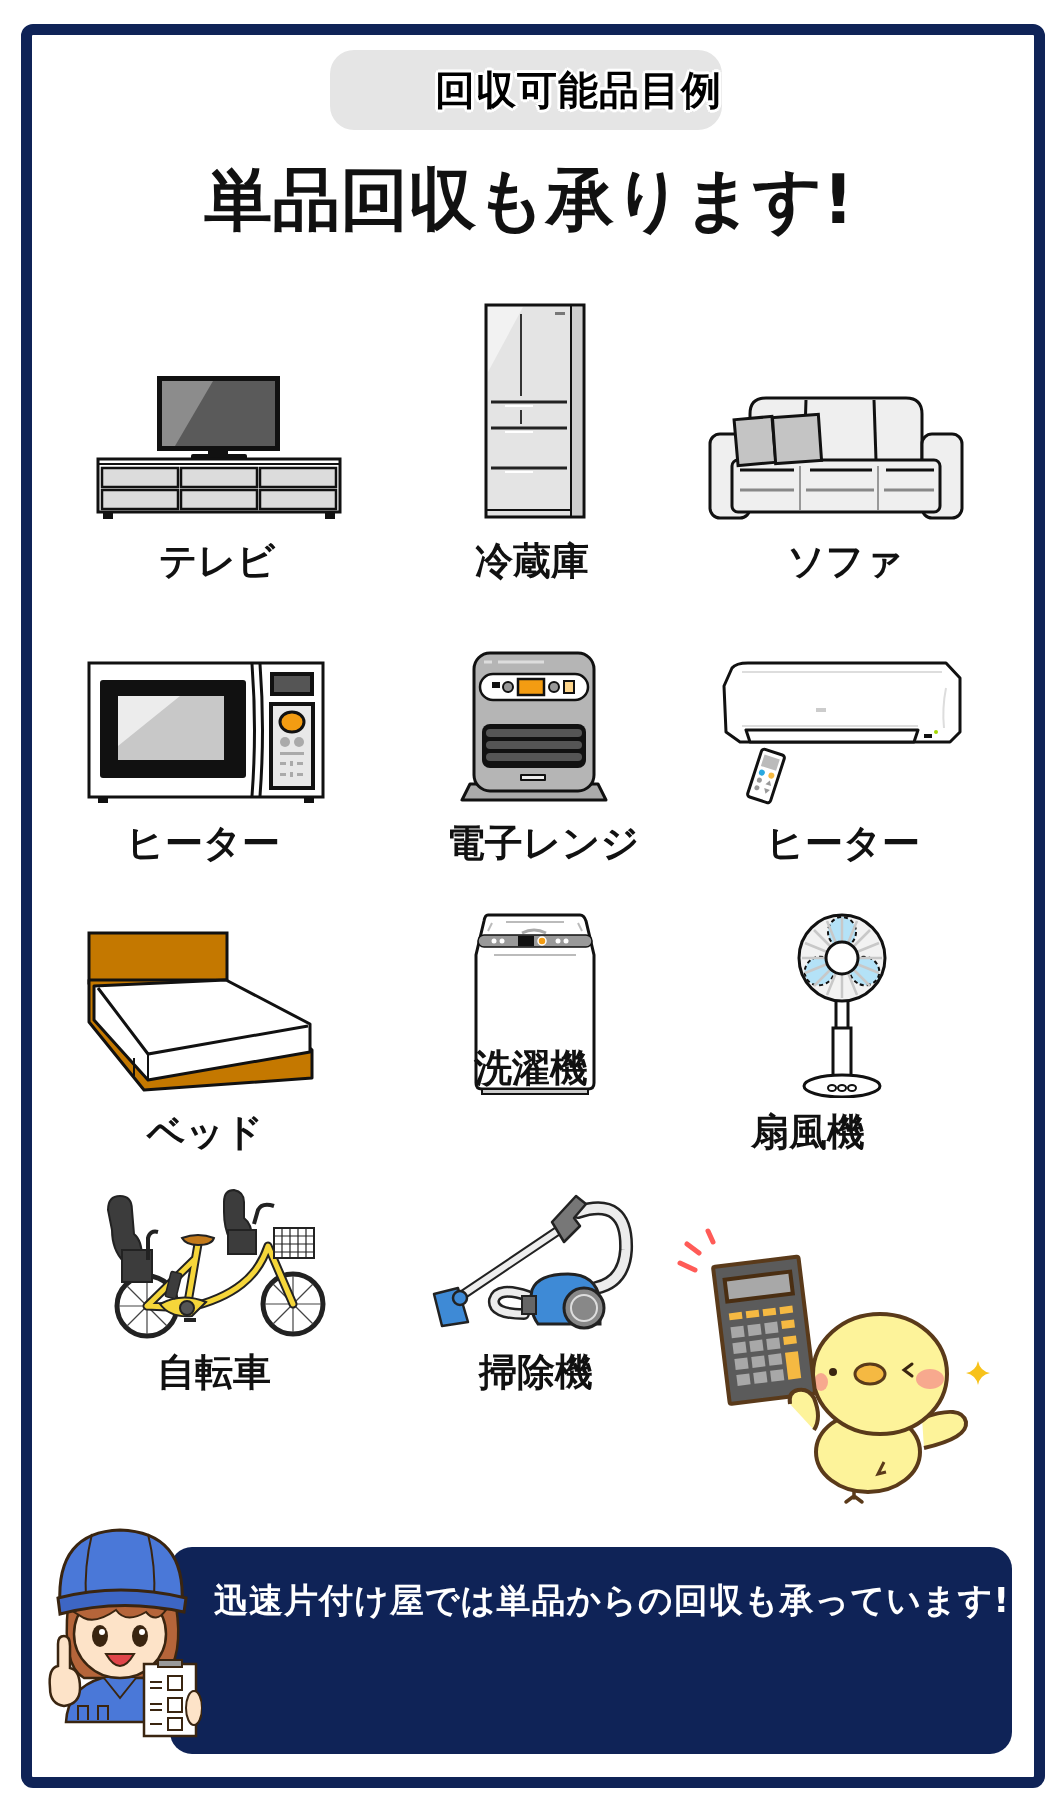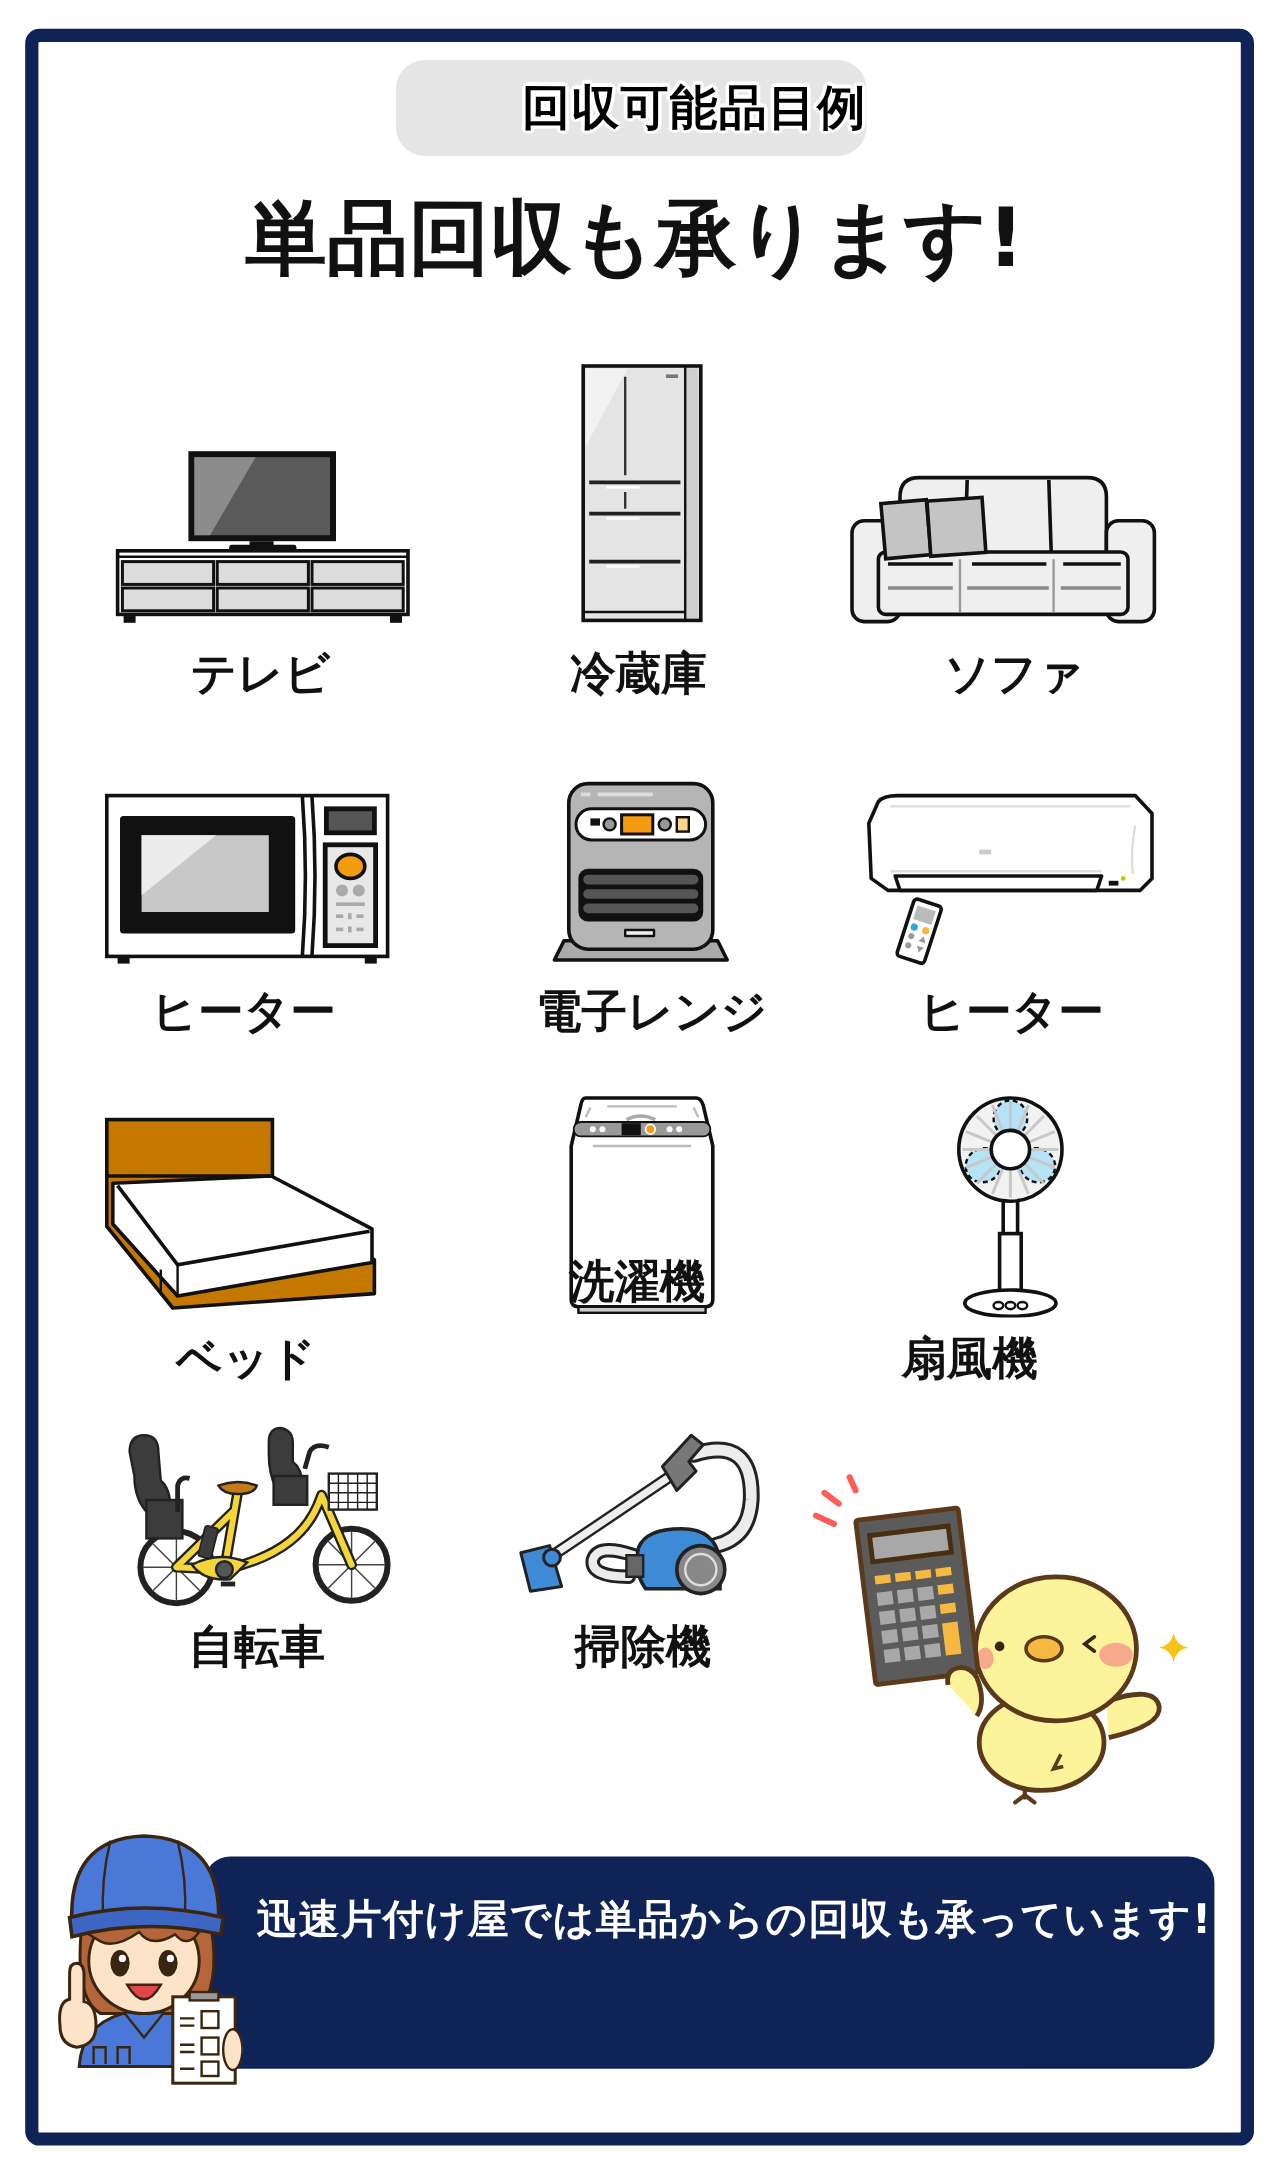--- a/index.html
+++ b/index.html
@@ -27,21 +27,21 @@
   .title {
     position:absolute; left:0; top:150px; width:1058px; text-align:center;
     font-size:68px; font-weight:bold; line-height:100px; color:#111;
   }
   .ill { position:absolute; display:block; }
   .label {
     position:absolute; width:260px; text-align:center;
     font-size:38px; font-weight:bold; line-height:40px; color:#111;
   }
   .banner {
-    position:absolute; left:170px; top:1547px; width:842px; height:177px;
+    position:absolute; left:170px; top:1547px; width:842px; height:207px;
     background:#0f2357; border-radius:22px;
   }
   .banner-line {
     position:absolute; left:44px; font-size:34px; font-weight:bold;
     color:#fff; line-height:40px; white-space:nowrap; letter-spacing:1px;
   }
 </style>
 </head>
 <body>
 

